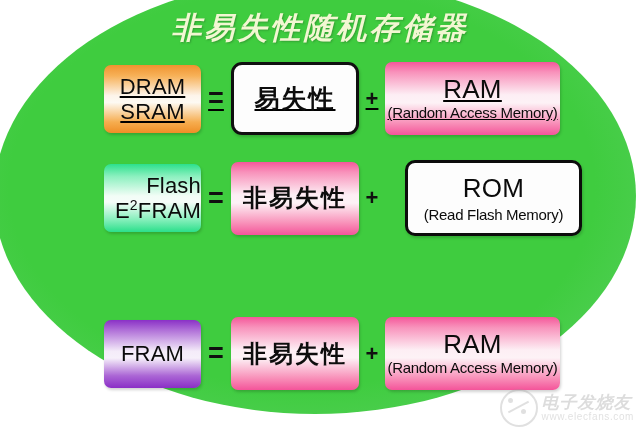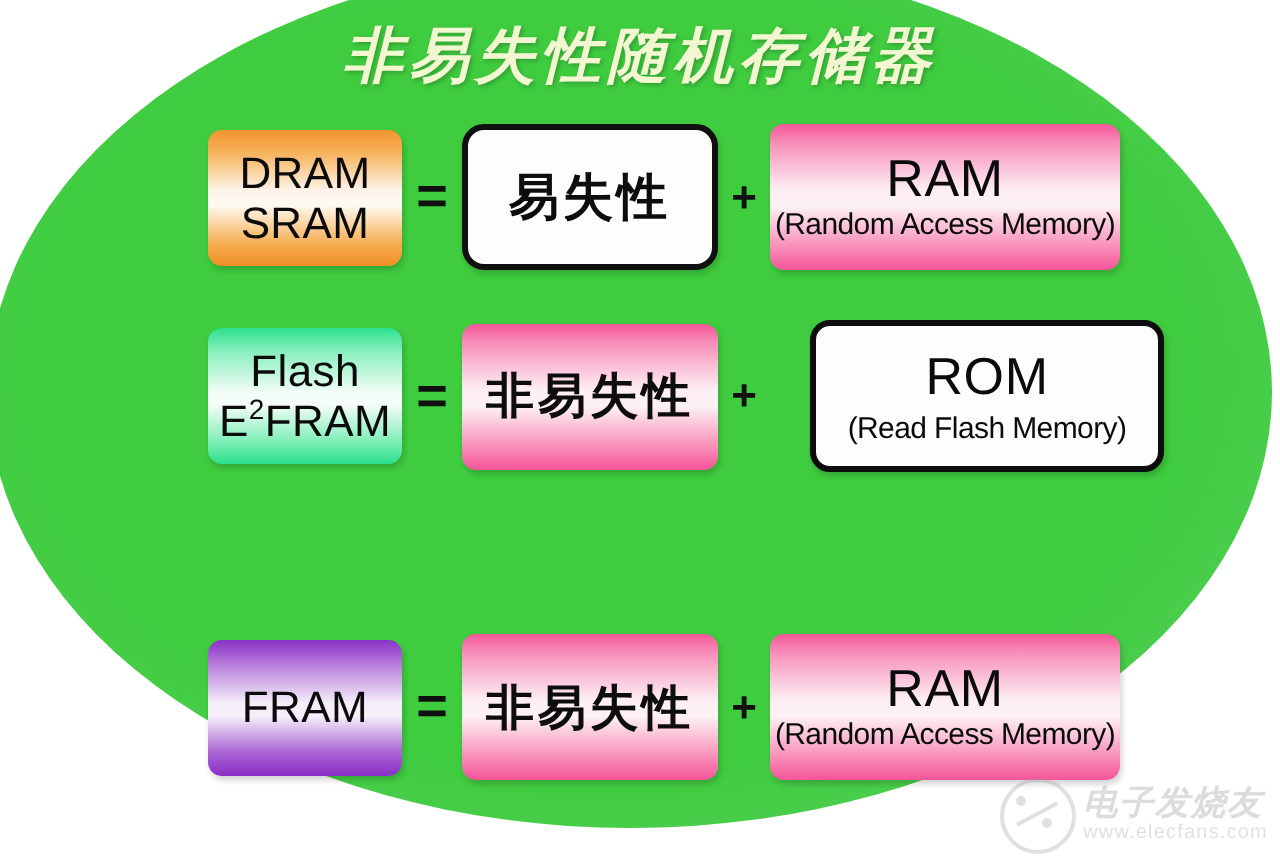--- a/index.html
+++ b/index.html
@@ -48,21 +48,21 @@
     font-style: italic;
   }
 
   
   .row {
     position: absolute;
     display: flex;
     align-items: center;
     left: 104px;
   }
-  #row-1 { top: 62px; }
+  #row-1 { top: 62px; text-decoration: underline; }
   #row-2 { top: 160px; }
   #row-3 { top: 317px; }
 
   .op {
     color: #101010;
     font-size: 27px;
     font-weight: bold;
     line-height: 1;
     width: 30px;
     text-align: center;
@@ -92,20 +92,21 @@
     line-height: 25px;
     letter-spacing: .2px;
   }
   .cat-orange {
     background: linear-gradient(to bottom,
       #f0932f 0%, #f7b158 16%, #fdf4ea 45%, #fdfaf3 55%, #f6ad4f 84%, #ef8e26 100%);
   }
   .cat-green {
     background: linear-gradient(to bottom,
       #2ce08d 0%, #8bf0bf 18%, #f2fdf6 47%, #f6fdf9 56%, #85efbb 82%, #2bdf8b 100%);
+    align-items: flex-end;
   }
   .cat-purple {
     background: linear-gradient(to bottom,
       #8a31c6 0%, #b070d8 15%, #f4ecf9 46%, #f6f0fa 56%, #ab66d5 82%, #8a2ec6 100%);
   }
   .box-cat .sup { font-size: 14px; vertical-align: super; line-height: 0; }
 
   
   .box-white {
     background: #fdfdfd;

